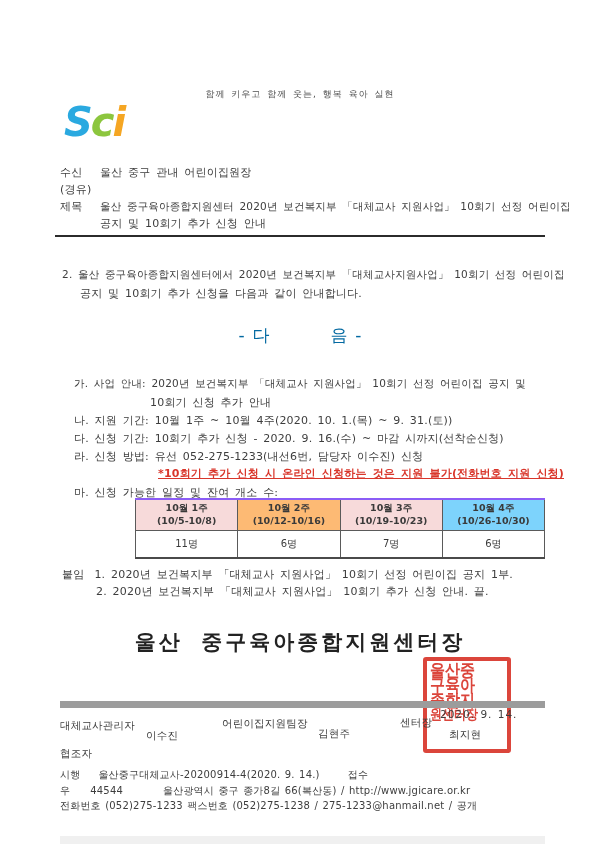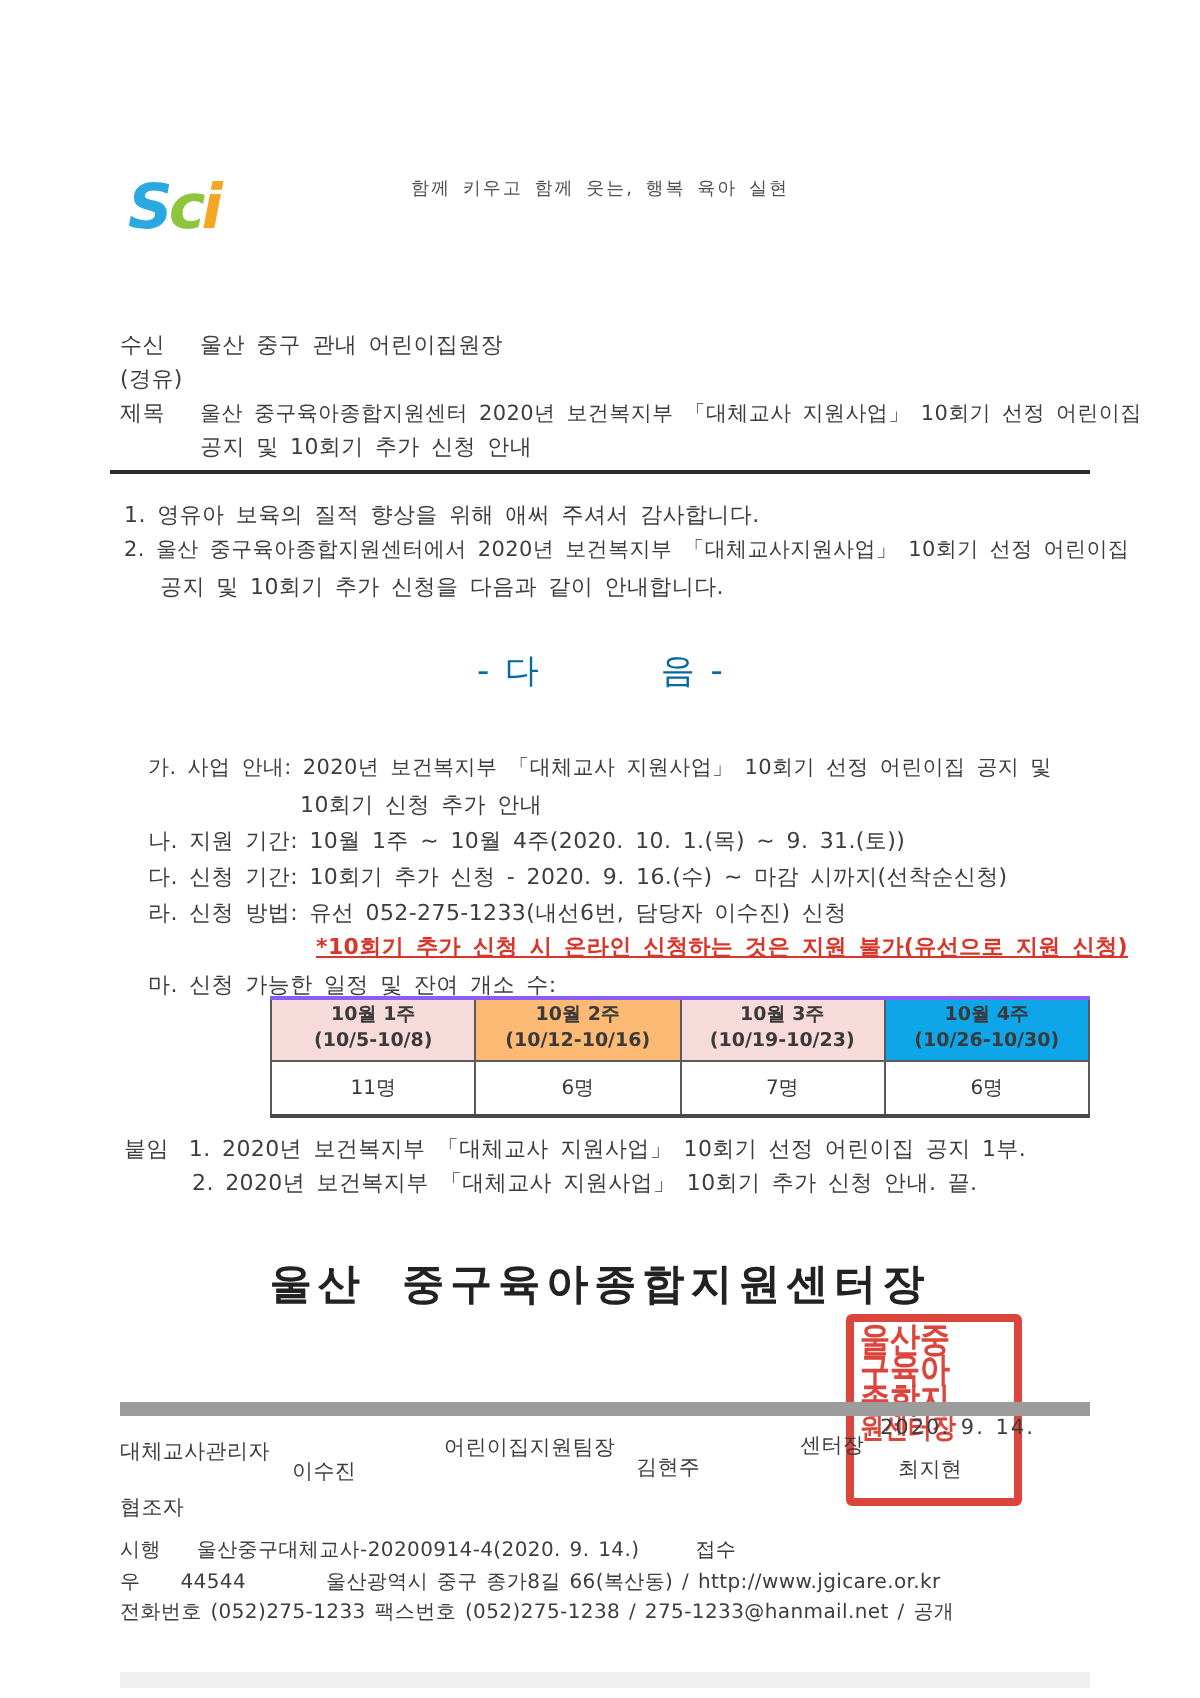--- a/index.html
+++ b/index.html
@@ -4,21 +4,21 @@
 <style>
   html,body{margin:0;padding:0;background:#fff;}
   .page{
     position:relative;width:600px;height:849px;background:#ffffff;overflow:hidden;
     font-family:"DejaVu Sans","Liberation Sans",sans-serif;color:#3d3d3d;
   }
   .line{position:absolute;white-space:nowrap;font-size:11px;word-spacing:2px;letter-spacing:0.2px;}
   .center{left:0;width:100%;text-align:center;}
   
   .slogan{top:88px;font-size:9px;color:#4f4f4f;letter-spacing:1px;}
-  .logo{position:absolute;left:64px;top:89px;font-size:31px;font-weight:bold;font-style:italic;letter-spacing:-2px;line-height:1;}
+  .logo{position:absolute;left:64px;top:102px;font-size:40px;font-weight:bold;font-style:italic;letter-spacing:-2px;line-height:1;}
   .lg-s{color:#2aa9e0;}
   .lg-c{color:#8cc63e;}
   .lg-i{color:#f5a623;}
   .org-title{position:absolute;left:128px;top:104px;width:424px;text-align:center;
     font-size:25px;font-weight:600;letter-spacing:2px;color:#2d2d2d;word-spacing:6px;}
   
   .meta-label{display:inline-block;min-width:30px;}
   .gap{display:inline-block;width:10px;}
   .rule{position:absolute;left:55px;top:235px;width:490px;height:2px;background:#2b2b2b;}
   
@@ -56,50 +56,49 @@
     <span class="meta-label">수신</span><span class="gap"></span><span>울산 중구 관내 어린이집원장</span>
   </div>
   <div class="line" style="left:60px;top:182px;">(경유)</div>
   <div class="line" style="left:60px;top:199px;">
     <span class="meta-label">제목</span><span class="gap"></span><span style="font-size:10.5px;">울산 중구육아종합지원센터 2020년 보건복지부 「대체교사 지원사업」 10회기 선정 어린이집</span>
   </div>
   <div class="line" style="left:100px;top:216px;">공지 및 10회기 추가 신청 안내</div>
 
   <div class="rule"></div>
 
-  <div class="line" style="left:62px;top:250px;">1. 영유아 보육의 질적 향상을 위해 애써 주셔서 감사합니다.</div>
   <div class="line" style="left:62px;top:268px;font-size:10.5px;">2. 울산 중구육아종합지원센터에서 2020년 보건복지부 「대체교사지원사업」 10회기 선정 어린이집</div>
   <div class="line" style="left:80px;top:286px;">공지 및 10회기 추가 신청을 다음과 같이 안내합니다.</div>
 
   <div class="line center daeum">- 다        음 -</div>
 
   <div class="line" style="left:74px;top:377px;font-size:10.5px;">가. 사업 안내: 2020년 보건복지부 「대체교사 지원사업」 10회기 선정 어린이집 공지 및</div>
   <div class="line" style="left:150px;top:395px;">10회기 신청 추가 안내</div>
   <div class="line" style="left:74px;top:413px;">나. 지원 기간: 10월 1주 ~ 10월 4주(2020. 10. 1.(목) ~ 9. 31.(토))</div>
   <div class="line" style="left:74px;top:431px;">다. 신청 기간: 10회기 추가 신청 - 2020. 9. 16.(수) ~ 마감 시까지(선착순신청)</div>
   <div class="line" style="left:74px;top:449px;">라. 신청 방법: 유선 052-275-1233(내선6번, 담당자 이수진) 신청</div>
-  <div class="line warning" style="left:158px;top:466px;">*10회기 추가 신청 시 온라인 신청하는 것은 지원 불가(유선으로 지원 신청)</div>
+  <div class="line warning" style="left:158px;top:466px;">*10회기 추가 신청 시 온라인 신청하는 것은 지원 불가(전화번호 지원 신청)</div>
   <div class="line" style="left:74px;top:485px;">마. 신청 가능한 일정 및 잔여 개소 수:</div>
 
   <table class="sched">
     <thead>
       <tr>
         <th style="background:#f7dada;">
             <div>10월 1주</div>
             <div>(10/5-10/8)</div>
           </th>
         <th style="background:#fdba74;">
             <div>10월 2주</div>
             <div>(10/12-10/16)</div>
           </th>
         <th style="background:#f7dada;">
             <div>10월 3주</div>
             <div>(10/19-10/23)</div>
           </th>
-        <th style="background:#0ea5e9;">
+        <th style="background:#7dd3fc;">
             <div>10월 4주</div>
             <div>(10/26-10/30)</div>
           </th>
       </tr>
     </thead>
     <tbody>
       <tr>
         <td>11명</td>
         <td>6명</td>
         <td>7명</td>

